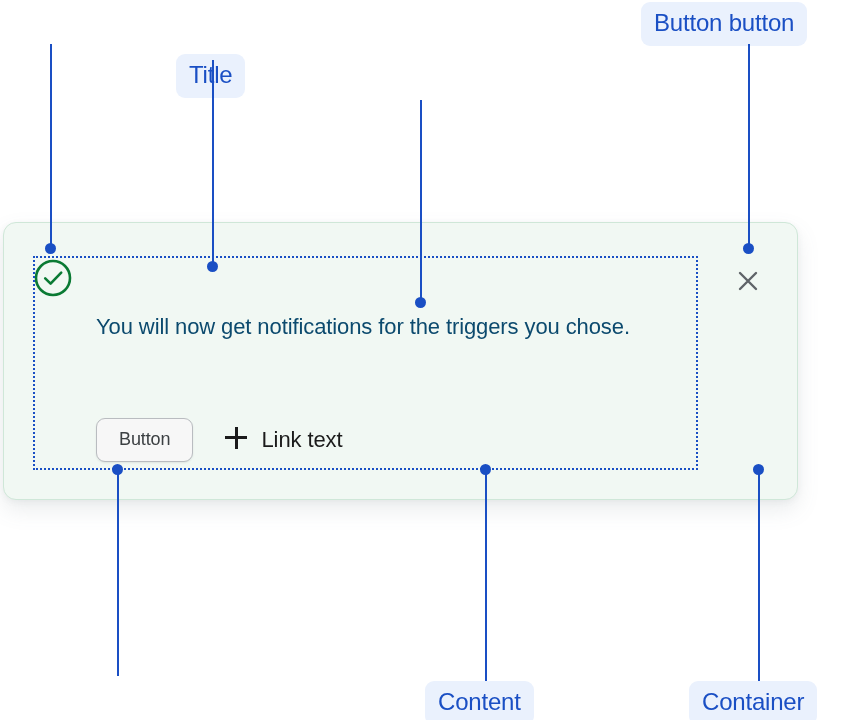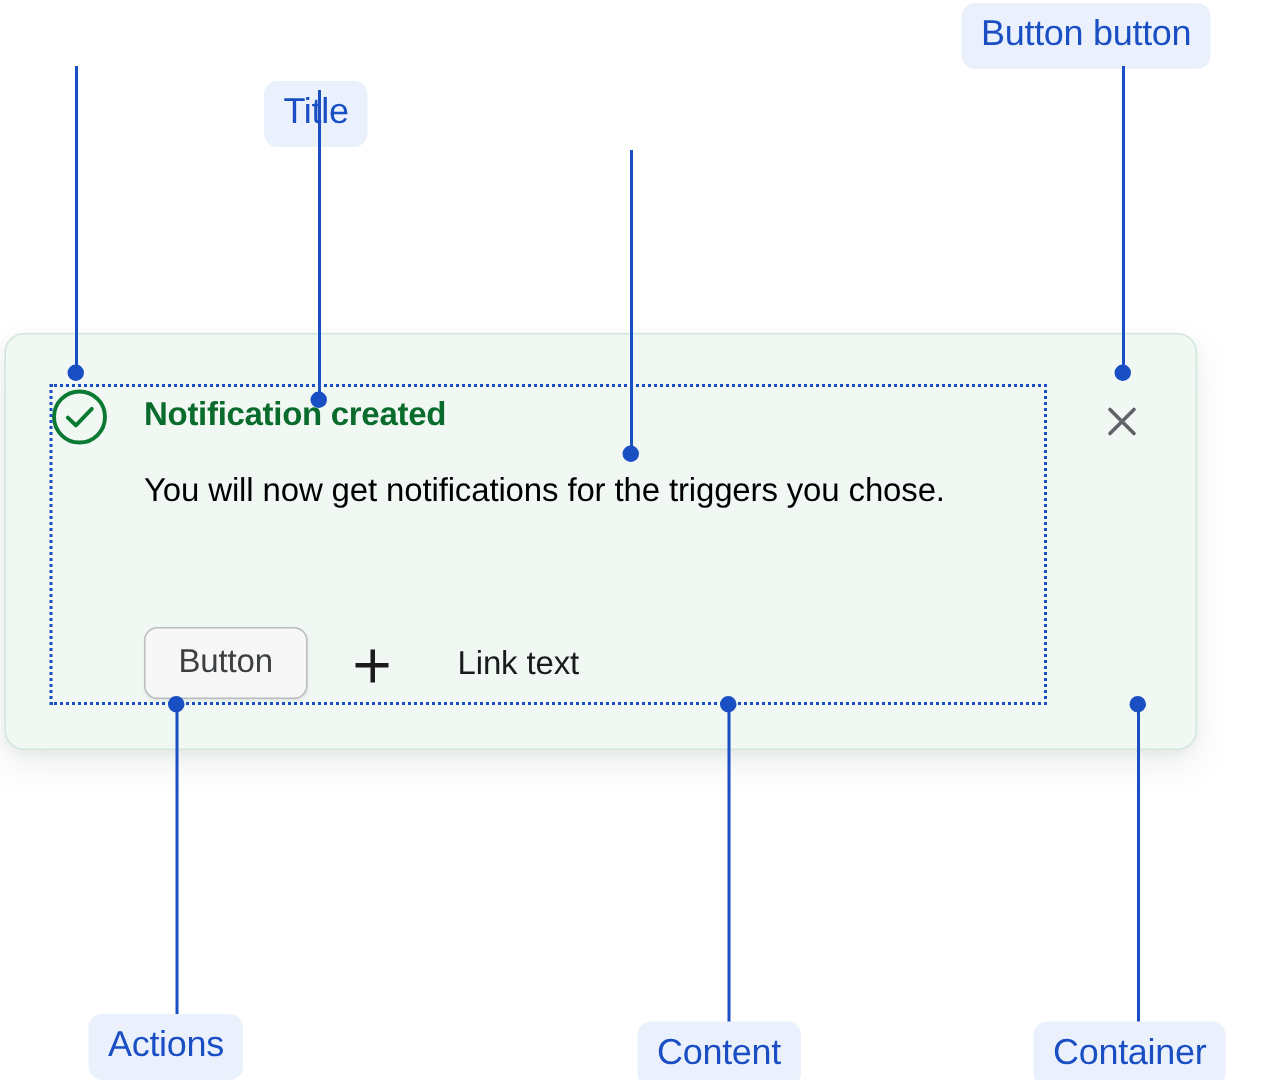--- a/index.html
+++ b/index.html
@@ -93,54 +93,53 @@
     color: #096b2c;
     letter-spacing: -0.2px;
     line-height: 1.3;
   }
   .notif-desc {
     position: absolute;
     left: 96px;
     top: 308px;
     width: 600px;
     font-size: 22px;
-    color: #000000;
+    color: #0c4a6e;
     line-height: 38px;
     letter-spacing: -0.1px;
   }
   .actions {
     position: absolute;
     left: 96px;
     top: 418px;
     display: flex;
     align-items: center;
   }
   .action-button {
     background: #f7f7f7;
     border: 1px solid #b9bcc0;
     border-radius: 9px;
     color: #3c4043;
     font-family: "Liberation Sans", sans-serif;
-    font-size: 22px;
+    font-size: 18px;
     letter-spacing: -0.1px;
     padding: 11px 22px 13px 22px;
     line-height: 1;
     cursor: pointer;
     box-shadow: 0 1px 2px rgba(60,64,67,0.10);
   }
   .link-action {
     display: flex;
-    align-items: flex-end;
+    align-items: flex-start;
     margin-left: 32px;
     color: #1b1b1b;
     font-size: 22px;
     letter-spacing: -0.1px;
     cursor: pointer;
     text-decoration: none;
-    gap: 32px;
   }
   .plus-icon {
     display: inline-block;
     width: 22px;
     height: 22px;
     margin-right: 14px;
     position: relative;
   }
   .plus-icon::before,
   .plus-icon::after {
@@ -173,21 +172,20 @@
 
   <div class="card"></div>
 
   <span class="status-icon">
     <svg width="40" height="40" viewBox="0 0 40 40" aria-hidden="true">
       <circle cx="20" cy="20" r="17" fill="none" stroke="#0a7a33" stroke-width="2.6"></circle>
       <path d="M12.2 20.4 L17.6 25.6 L28.2 14.6" fill="none" stroke="#0a7a33" stroke-width="2.6" stroke-linecap="round" stroke-linejoin="round"></path>
     </svg>
   </span>
 
-  <div class="notif-title">Notification created</div>
 
   <div class="notif-desc">You will now get notifications for the triggers you chose.</div>
 
   <div class="actions">
     <button class="action-button">Button</button>
     <a class="link-action" href="#">
       <span class="plus-icon"></span>
       <span>Link text</span>
     </a>
   </div>
@@ -207,21 +205,20 @@
   <div class="leader" style="left:212px; top:60px; height:206px;"></div>
   <div class="dot" style="left:207px; top:261px;"></div>
 
   <div class="leader" style="left:420px; top:100px; height:202px;"></div>
   <div class="dot" style="left:415px; top:297px;"></div>
 
   <div class="pill" style="left:641px; top:2px;">Button button</div>
   <div class="leader" style="left:748px; top:44px; height:204px;"></div>
   <div class="dot" style="left:743px; top:243px;"></div>
 
-  <div class="pill" style="left:59px; top:676px;">Actions</div>
   <div class="leader" style="left:117px; top:470px; height:206px;"></div>
   <div class="dot" style="left:112px; top:464px;"></div>
 
   <div class="pill" style="left:425px; top:681px;">Content</div>
   <div class="leader" style="left:485px; top:470px; height:211px;"></div>
   <div class="dot" style="left:480px; top:464px;"></div>
 
   <div class="pill" style="left:689px; top:681px;">Container</div>
   <div class="leader" style="left:758px; top:470px; height:211px;"></div>
   <div class="dot" style="left:753px; top:464px;"></div>

